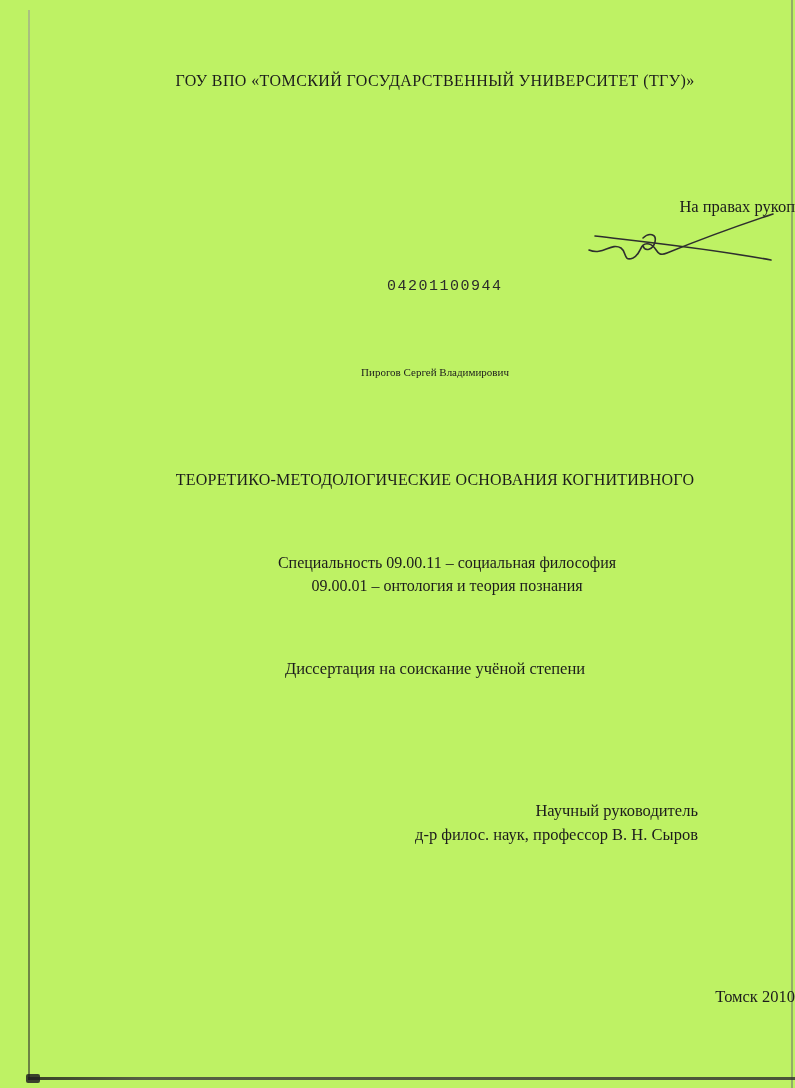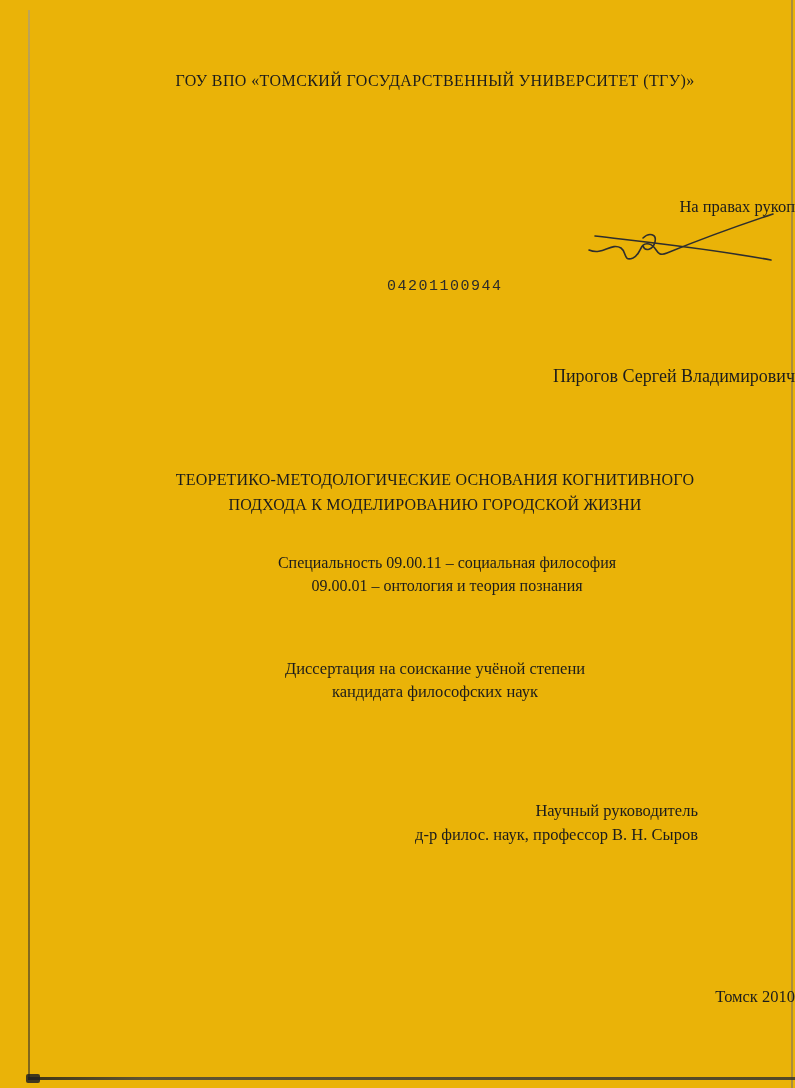--- a/index.html
+++ b/index.html
@@ -4,21 +4,21 @@
 <style>
   html, body {
     margin: 0;
     padding: 0;
     background: #ffffff;
   }
   .page {
     position: relative;
     width: 795px;
     height: 1088px;
-    background: #eab308;
+    background: #bef264;
     overflow: hidden;
     font-family: "Liberation Serif", "DejaVu Serif", serif;
     color: #1c1c1c;
   }
   
   .edge-left {
     position: absolute;
     left: 28px; top: 10px; bottom: 8px;
     width: 2px;
     background: linear-gradient(#9a9a9a, #3a3a3a 60%, #2a2a2a);
@@ -94,22 +94,22 @@
     font-size: 15px;
     letter-spacing: 1.5px;
     color: #2b2b2b;
     margin-left: 44px;
   }
 
   .author {
     position: absolute;
     top: 366px;
     left: 0; width: 100%;
-    text-align: right;
-    font-size: 18px;
+    text-align: center;
+    font-size: 11px;
   }
 
   .title {
     position: absolute;
     top: 467px;
     left: 0; width: 100%;
     text-align: center;
     font-size: 16px;
     line-height: 25px;
     letter-spacing: 0.2px;
@@ -171,31 +171,29 @@
       <path d="M10,28 C60,34 120,40 186,52"></path>
       <path d="M58,30 C64,24 72,26 70,34 C68,42 60,44 58,38"></path>
     </svg>
 
     <div class="regnumber">04201100944</div>
 
     <div class="author">Пирогов Сергей Владимирович</div>
 
     <div class="title">
       <div>ТЕОРЕТИКО-МЕТОДОЛОГИЧЕСКИЕ ОСНОВАНИЯ КОГНИТИВНОГО</div>
-      <div>ПОДХОДА К МОДЕЛИРОВАНИЮ ГОРОДСКОЙ ЖИЗНИ</div>
     </div>
 
     <div class="specialty">
       <div>Специальность 09.00.11 – социальная философия</div>
       <div>09.00.01 – онтология и теория познания</div>
     </div>
 
     <div class="dissertation">
       <div>Диссертация на соискание учёной степени</div>
-      <div>кандидата философских наук</div>
     </div>
 
     <div class="advisor">
       <div>Научный руководитель</div>
       <div>д-р филос. наук, профессор В. Н. Сыров</div>
     </div>
 
     <div class="city-year">Томск 2010</div>
 
   </div>

